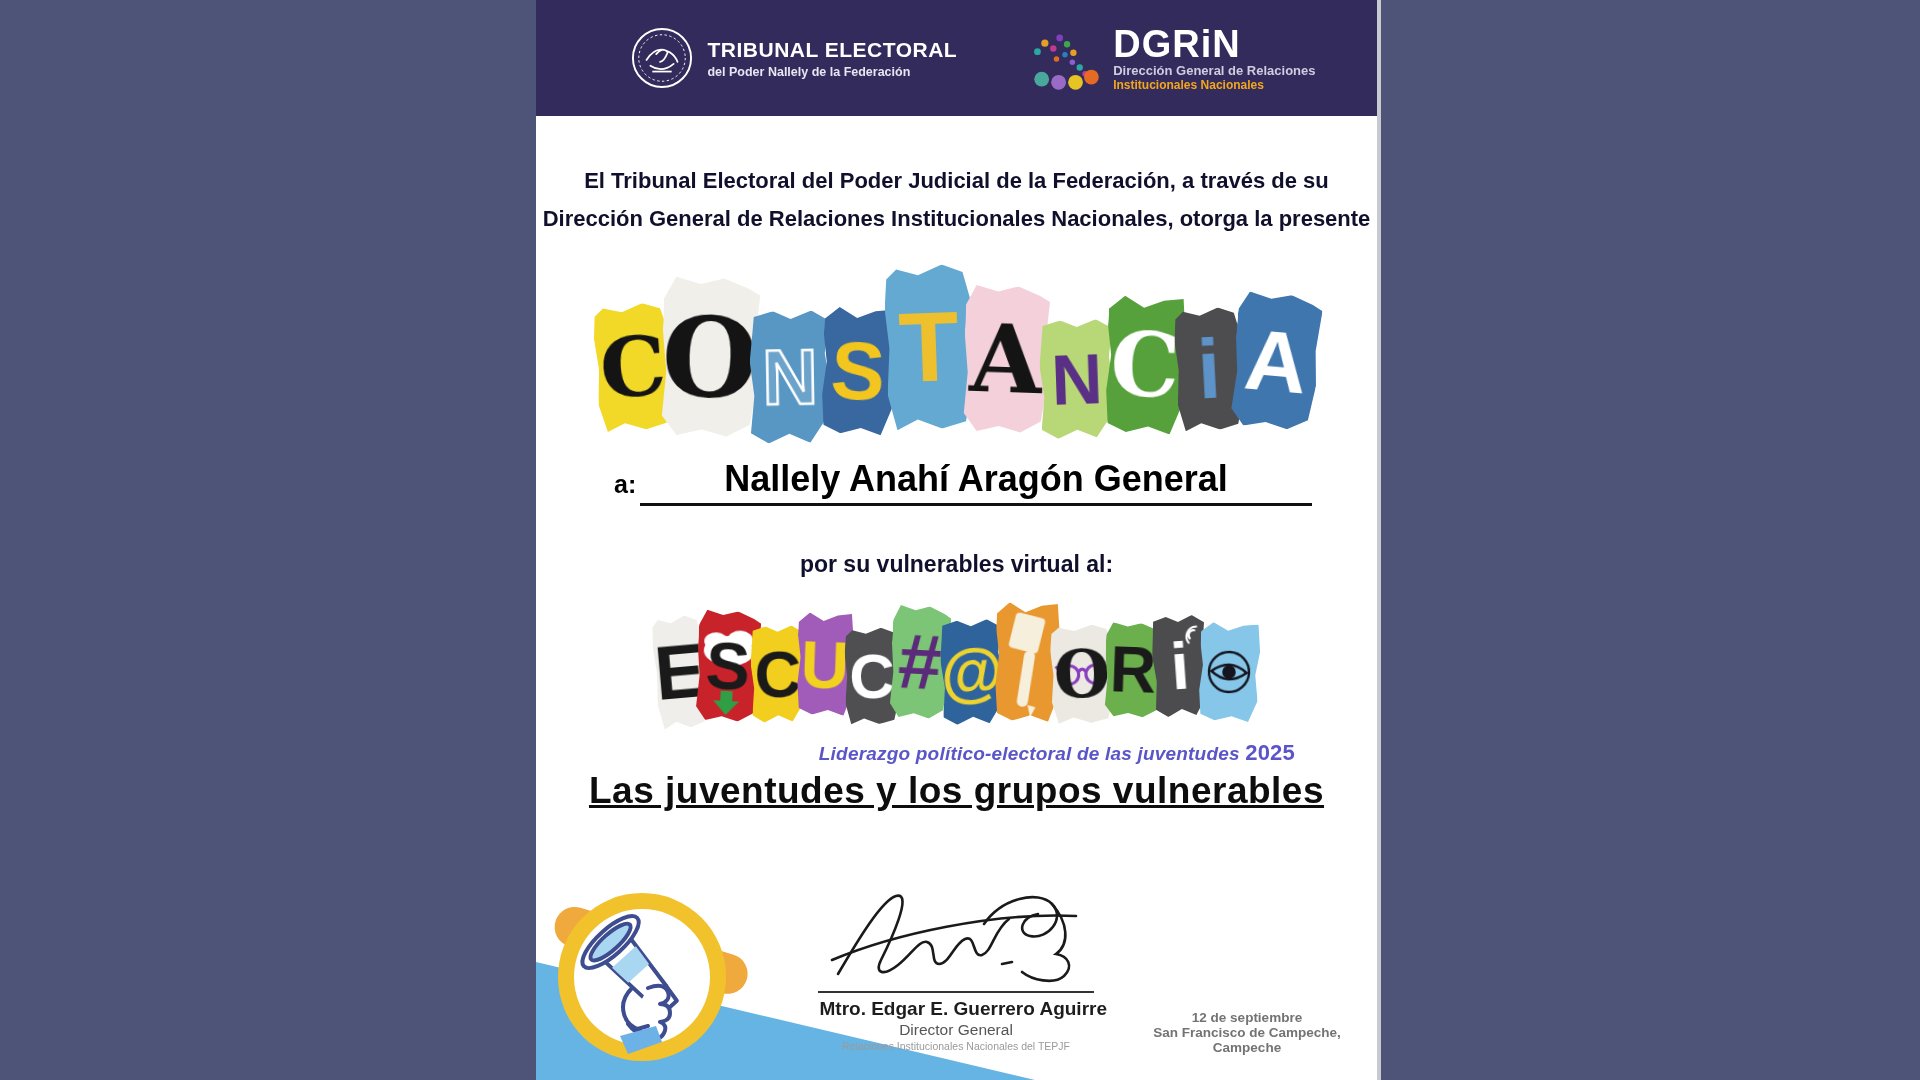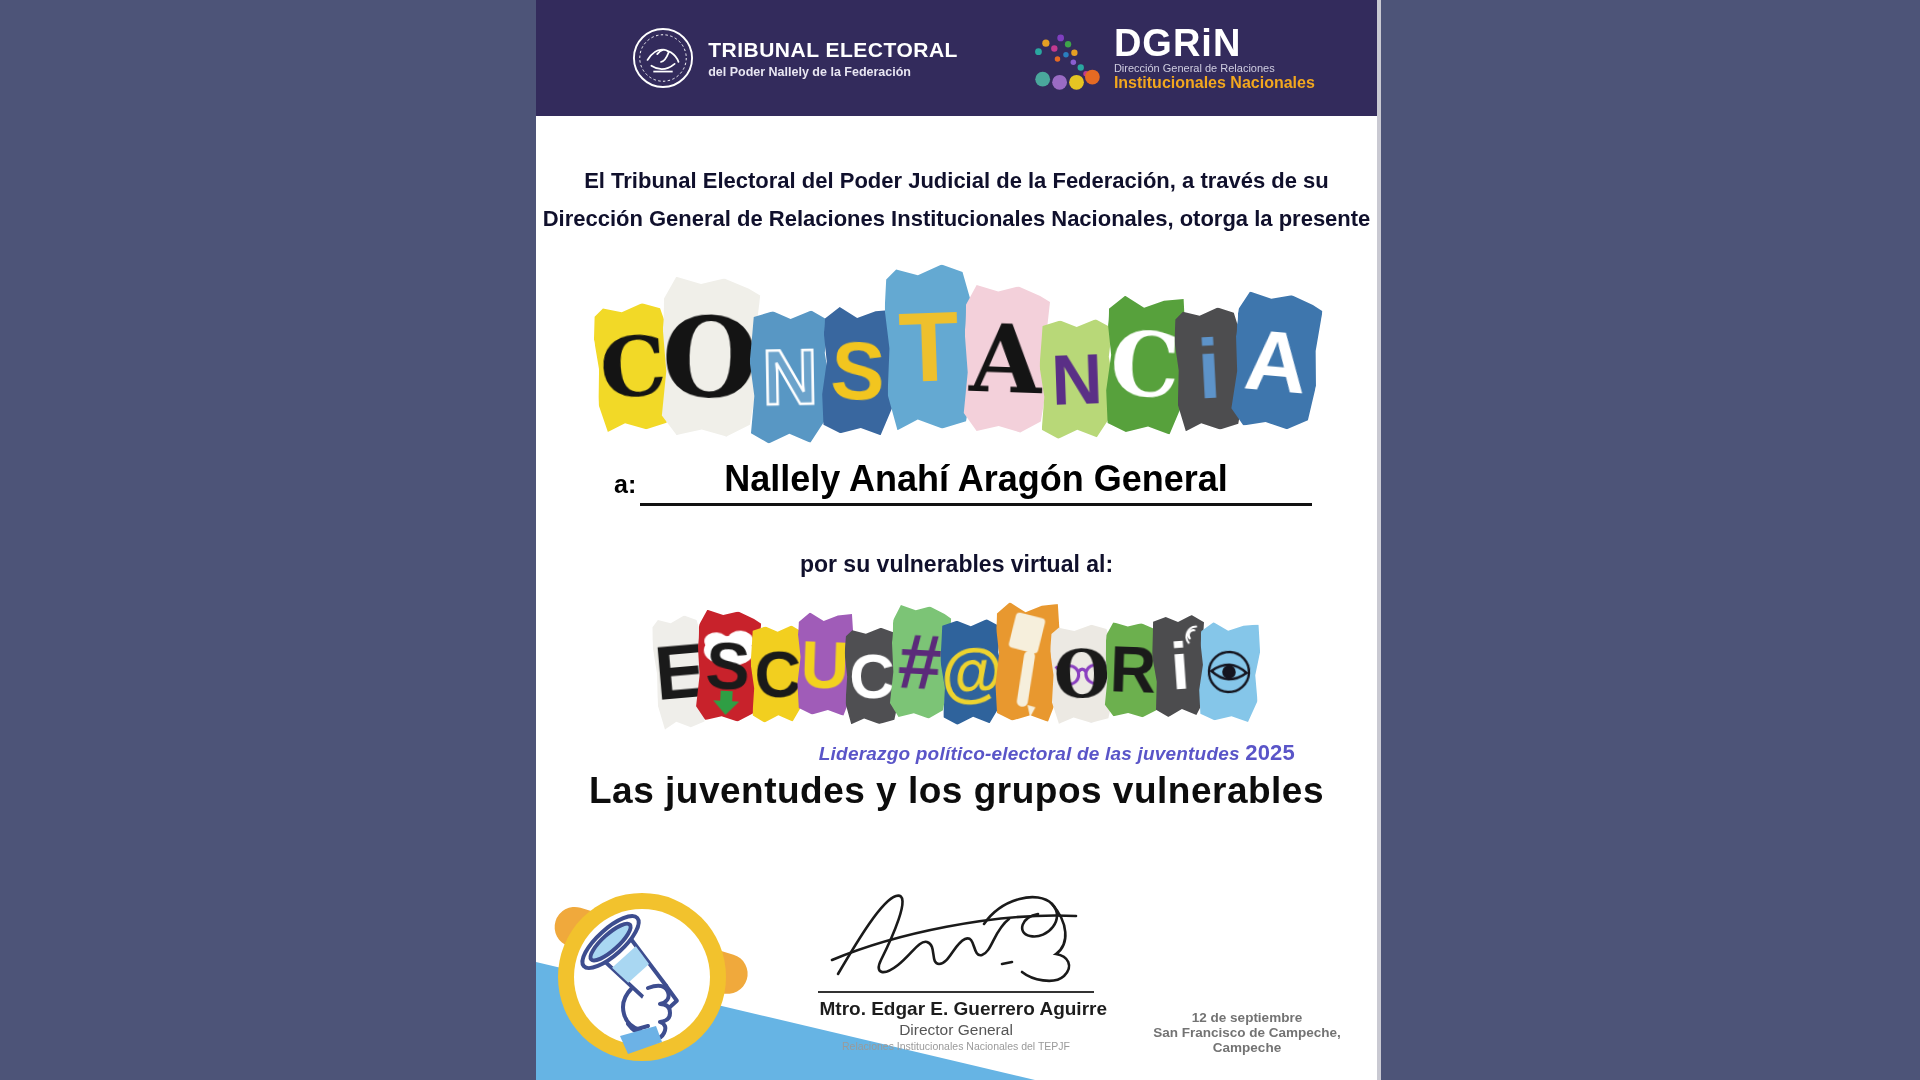--- a/index.html
+++ b/index.html
@@ -8,22 +8,22 @@
   .page{position:absolute;left:536px;top:0;width:841px;height:1080px;background:#ffffff;
     border-right:4px solid #c9c9d2;}
   
   .band{position:absolute;left:0;top:0;right:0;height:116px;background:#332b5c;
     display:flex;align-items:center;justify-content:center;gap:72px;padding-left:34px;box-sizing:border-box;}
   .te-logo{display:flex;align-items:center;gap:14px;}
   .te-text .t1{color:#fff;font-weight:bold;font-size:21px;letter-spacing:.5px;}
   .te-text .t2{color:#e8e6f2;font-weight:bold;font-size:12.5px;margin-top:3px;}
   .dgrin{display:flex;align-items:center;gap:10px;}
   .dgrin-text .acr{color:#fff;font-weight:bold;font-size:38px;line-height:1;letter-spacing:1px;}
-  .dgrin-text .l1{color:#cfcde0;font-size:11px;margin-top:0;}
-  .dgrin-text .l2{color:#f2a71e;font-weight:bold;font-size:16px;}
+  .dgrin-text .l1{color:#cfcde0;font-size:13px;margin-top:0;font-weight:bold;}
+  .dgrin-text .l2{color:#f2a71e;font-weight:bold;font-size:12px;}
   
   .intro{position:absolute;left:0;right:0;text-align:center;color:#10102c;
     font-weight:bold;font-size:22px;}
   #intro1{top:146px;} #intro2{top:184px;}
   
   .ransom{position:absolute;left:0;right:0;display:flex;align-items:center;justify-content:center;}
   #constancia{top:278px;height:166px;}
   #eventlogo{top:606px;height:124px;}
   .scrap{position:relative;display:flex;align-items:center;justify-content:center;
     filter:drop-shadow(3px 4px 3px rgba(0,0,0,.35));flex:0 0 auto;}
@@ -41,21 +41,21 @@
   .name{position:absolute;left:104px;width:672px;top:458px;text-align:center;
     font-weight:bold;font-size:36px;color:#000;}
   .rule{position:absolute;left:104px;width:672px;top:503px;height:0;border-top:3px solid #111;}
   .reason{position:absolute;left:0;right:0;top:528px;text-align:center;
     font-weight:bold;font-size:23px;color:#10102c;}
   
   .subtitle-row{position:absolute;right:82px;top:740px;font-size:19px;font-style:italic;
     font-weight:bold;letter-spacing:.2px;}
   .subtitle-row .year{font-size:22px;font-style:normal;margin-top:9px;}
   .topic{position:absolute;left:0;right:0;top:770px;text-align:center;color:#0d0d0d;
-    font-size:37px;font-weight:bold;letter-spacing:.5px;}
+    font-size:37px;font-weight:bold;letter-spacing:.5px;text-decoration:underline;}
   
   .sig-svg{position:absolute;left:288px;top:882px;}
   .sig-line{position:absolute;left:282px;top:991px;width:276px;border-top:2.5px solid #333;}
   .sig-name{position:absolute;left:269px;width:302px;top:998px;text-align:right;
     font-weight:bold;font-size:19px;color:#1d1d1d;}
   .sig-role{position:absolute;left:269px;width:302px;top:1021px;text-align:center;
     font-size:15.5px;color:#555;}
   .sig-org{position:absolute;left:269px;width:302px;top:1040px;text-align:center;
     font-size:10.5px;color:#9a9a9a;}
   

